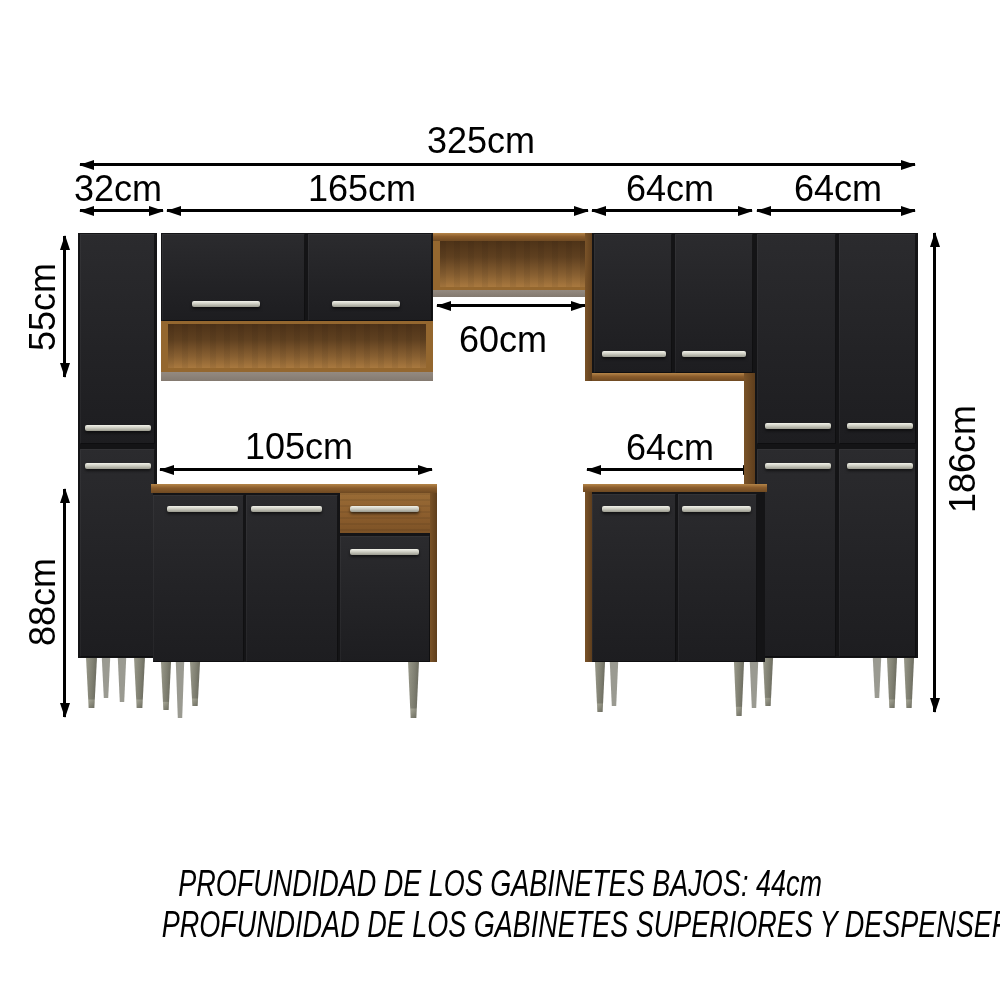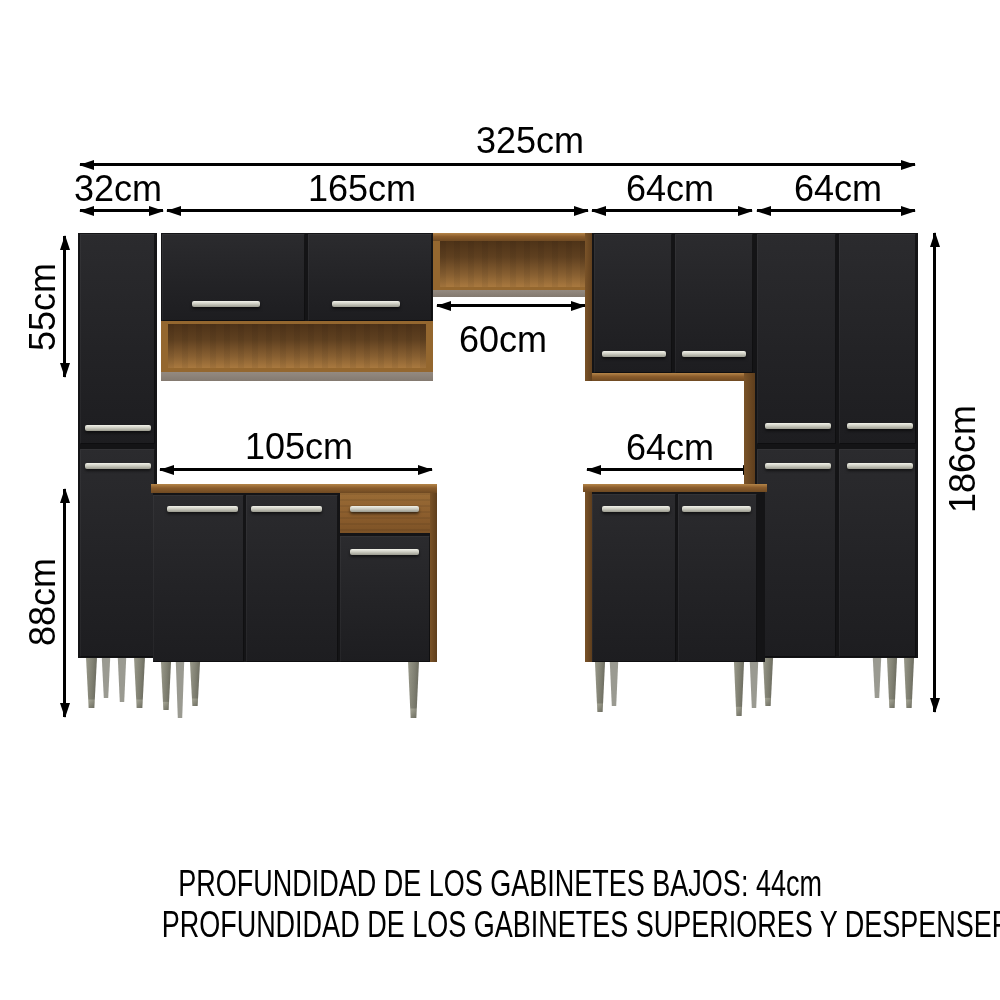--- a/index.html
+++ b/index.html
@@ -45,31 +45,31 @@
     background-image:repeating-linear-gradient(90deg,rgba(0,0,0,0.05) 0 6px,rgba(0,0,0,0) 6px 14px),
       linear-gradient(180deg,#4e3318 0%,#5f4020 35%,#8a6132 75%,#a9793f 100%);}
   .gray-strip{position:absolute;background:linear-gradient(180deg,#948a80 0%,#847a70 100%);}
   .side-wood{position:absolute;background:linear-gradient(90deg,#7a5328 0%,#5e3e1d 100%);}
   .leg{position:absolute;clip-path:polygon(8% 0,92% 0,72% 100%,28% 100%);
     background:linear-gradient(90deg,#d5d5cb 0%,#b2b2a8 55%,#8f8f85 100%),
       linear-gradient(180deg,#bcbcb2 0%,#b0b0a6 82%,#d6d6cc 84%,#a8a89e 100%);
     background-blend-mode:multiply;}
   .leg.back{background:#8f8f86;opacity:0.9;}
   
-  .notes{position:absolute;left:0;width:1000px;text-align:center;}
+  .notes{position:absolute;left:0;width:1000px;text-align:center;font-style:italic;}
   .note-line{display:inline-block;font-size:36px;line-height:40px;font-weight:400;
     transform:scaleX(0.75);transform-origin:center;white-space:nowrap;}
 </style>
 </head>
 <body>
 
 <div id="scene">
 
   <div class="dim-h" style="left:80px;top:163px;width:835px;"></div>
-  <div class="dim-label" style="left:530px;top:141px;text-align:center;">325cm</div>
+  <div class="dim-label" style="left:481px;top:141px;text-align:center;">325cm</div>
 
   <div class="dim-h" style="left:80px;top:209px;width:83px;"></div>
   <div class="dim-label" style="left:118px;top:189px;">32cm</div>
 
   <div class="dim-h" style="left:167px;top:209px;width:421px;"></div>
   <div class="dim-label" style="left:362px;top:189px;">165cm</div>
 
   <div class="dim-h" style="left:592px;top:209px;width:160px;"></div>
   <div class="dim-label" style="left:670px;top:189px;">64cm</div>
 

